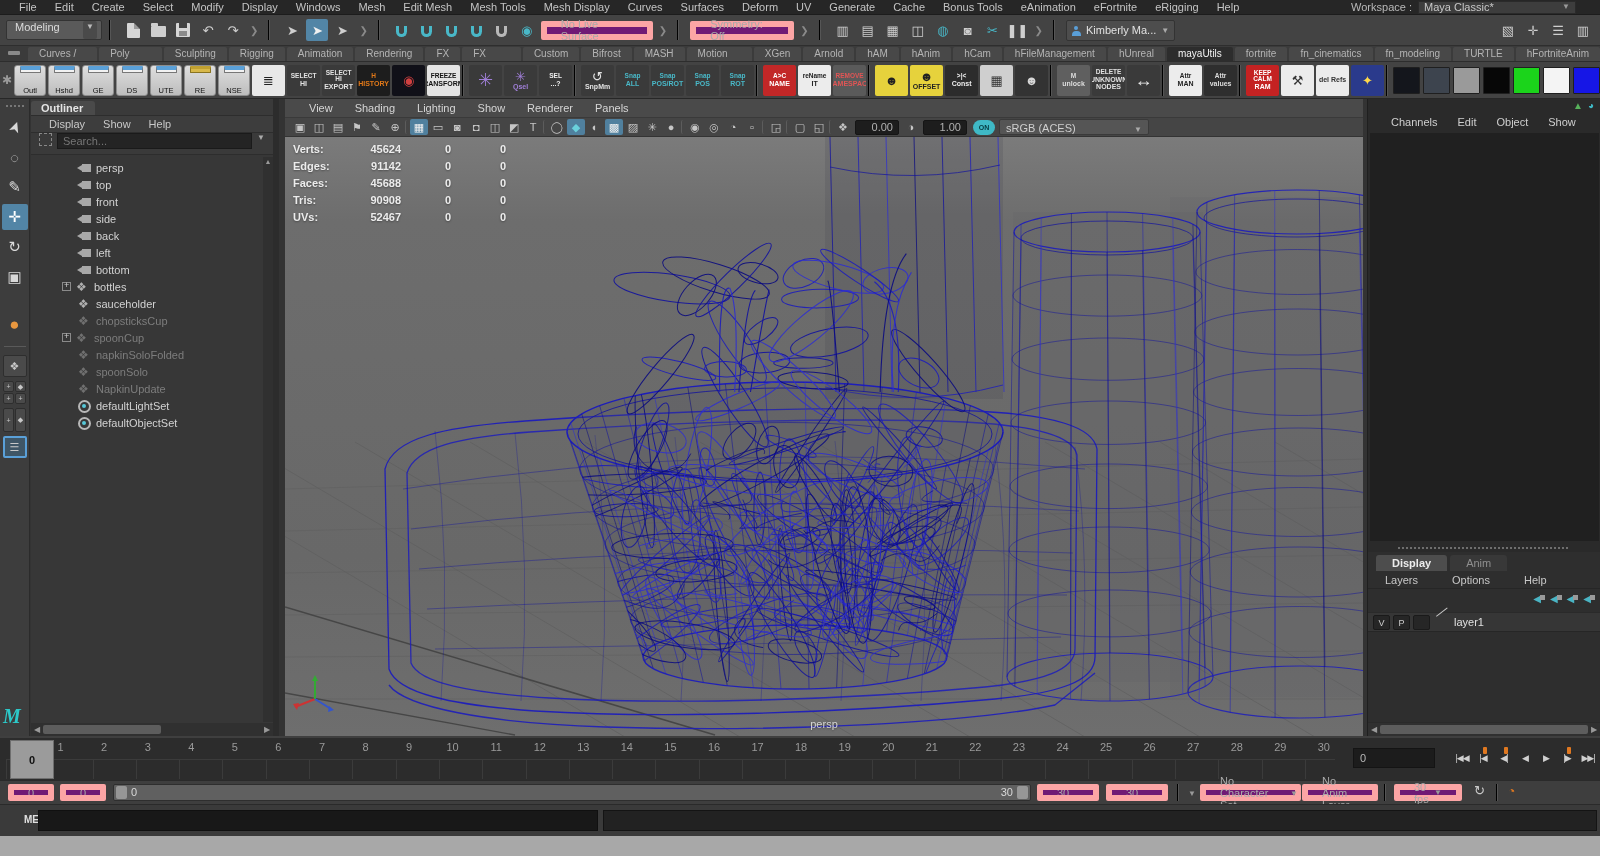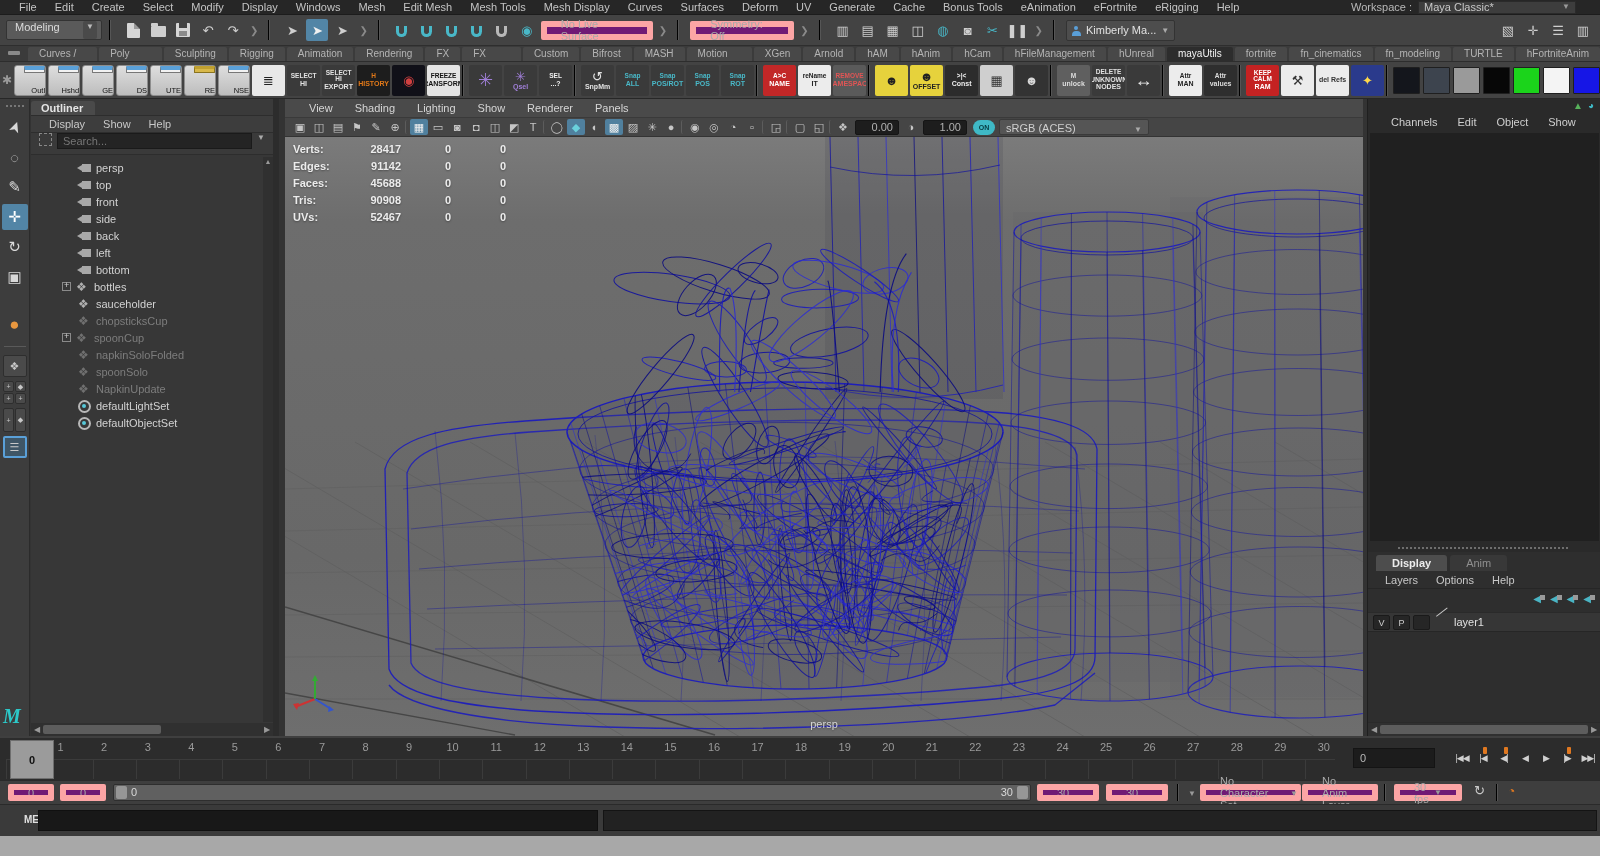--- a/index.html
+++ b/index.html
@@ -37,21 +37,21 @@
 .person{width:9px;height:5px;background:#5a9fd8;border-radius:4px 4px 0 0;position:relative;margin-top:6px}
 .person:before{content:"";position:absolute;left:2.5px;top:-5px;width:4px;height:4px;border-radius:50%;background:#5a9fd8}
 
 #shelftabs{position:absolute;left:0;top:46px;width:1600px;height:16px;background:#3b3b3b;display:flex;align-items:flex-end;padding-left:28px;gap:2px;border-bottom:1px solid #2d2d2d}
 #shelftabs .stab{height:14px;padding:0 11px;background:#484848;color:#b4b4b4;font-size:10px;line-height:14px;border-radius:2px 2px 0 0}
 #shelftabs .stab.active{background:#2d2d2d;color:#f2f2f2}
 #shelftabs .grip{position:absolute;left:8px;top:5px;width:12px;height:4px;background:#8a8a8a;border-radius:1px}
 
 #shelf{position:absolute;left:0;top:62px;width:1600px;height:37px;background:#434343;display:flex;align-items:center;gap:2px;padding:0 2px;border-bottom:1px solid #272727;overflow:hidden}
 #shelf .gear{width:18px;color:#9a9a9a;font-size:12px;text-align:center}
-.winbtn{width:32px;height:31px;flex:none;background:linear-gradient(#dedede,#bdbdbd);border:1px solid #8d8d8d;border-radius:3px;color:#111;font-size:7.5px;display:flex;flex-direction:column;align-items:flex-end;justify-content:center;gap:13px}
+.winbtn{width:32px;height:31px;flex:none;background:linear-gradient(#dedede,#bdbdbd);border:1px solid #8d8d8d;border-radius:3px;color:#111;font-size:7.5px;display:flex;flex-direction:column;align-items:center;justify-content:center;gap:13px}
 .winbtn .wg{width:21px;height:12px;background:#f2f2f2;border:1px solid #777;border-top:4px solid #5aa0d8;border-radius:1px}
 .winbtn.folder2 .wg{background:#d8b84a;border:1px solid #8a7420;border-top:3px solid #c0a030}
 .shelf-it{width:33px;height:31px;flex:none;background:#3a3a3a;border-radius:2px;color:#e2e2e2;
  display:flex;flex-direction:column;align-items:center;justify-content:center;text-align:center;line-height:1.05;font-size:7px;overflow:hidden}
 .shelf-it .gl{font-size:13px;line-height:13px}
 .shelf-it.big .gl{font-size:18px;line-height:18px}
 .shelf-it.sep{width:5px;background:transparent;border-left:2px groove #555;border-radius:0}
 .shelf-it .t1{font-size:6.5px;font-weight:bold}
 .shelf-it .t2{font-size:7px;font-weight:bold}
 .sw{width:27px;height:27px;flex:none;border:1px solid #1f1f1f;border-radius:1px}
@@ -123,21 +123,21 @@
 #rightpanel{position:absolute;left:1367px;top:0;width:233px;height:637px;background:#2a2a2a;border-left:1px solid #1f1f1f}
 #rightpanel .rpicons{position:absolute;right:6px;top:1px;display:flex;gap:5px;font-size:10px}
 #cbmenus{position:absolute;left:0;top:14px;width:233px;height:18px;display:flex;gap:2px;padding-left:14px;align-items:center}
 #cbmenus .mi{padding:0 9px;color:#cfcfcf}
 #cbempty{position:absolute;left:2px;top:34px;width:229px;height:408px;background:#202020}
 .dotsplit{position:absolute;left:30px;top:448px;width:170px;border-top:2px dotted #6e6e6e}
 #layered{position:absolute;left:0;top:453px;width:233px;height:170px;background:#2e2e2e}
 #layered .ltabs{display:flex;gap:3px;padding:3px 0 0 8px}
 .ltab{padding:2px 16px;background:#383838;color:#8f8f8f;border-radius:3px 3px 0 0;font-size:11px}
 .ltab.active{background:#4d4d4d;color:#ececec;font-weight:bold}
-#layered .lmenus{display:flex;gap:0;padding:3px 0 2px 8px;border-bottom:1px solid #262626}
+#layered .lmenus{display:flex;gap:16px;padding:3px 0 2px 8px;border-bottom:1px solid #262626}
 #layered .lmenus .mi{padding:0 9px;color:#c8c8c8}
 #layered .licons{display:flex;justify-content:flex-end;gap:9px;padding:4px 10px;color:#4ab4c4;font-size:10px}
 #layered .licons .g{position:relative}
 #layered .licons .g:after{content:"";position:absolute;right:-4px;top:2px;width:5px;height:5px;background:#9a9a9a}
 #layerrow{display:flex;align-items:center;gap:3px;height:20px;background:#363636;border-top:1px solid #2a2a2a;border-bottom:1px solid #262626;padding-left:5px;margin-top:4px}
 .lb{width:17px;height:15px;background:#262626;border:1px solid #1a1a1a;color:#ccc;font-size:9px;text-align:center;line-height:14px;border-radius:2px}
 .lslash{width:18px;height:15px;position:relative}
 .lslash:before{content:"";position:absolute;left:3px;top:1px;width:14px;border-top:1.5px solid #c8c8c8;transform:rotate(-38deg);transform-origin:left top}
 #layername{color:#e0e0e0}
 
@@ -1161,21 +1161,21 @@
             <line x1="30" y1="562" x2="30" y2="542" stroke="#33aa33" stroke-width="2" opacity="1"></line>
             <line x1="30" y1="562" x2="46" y2="572" stroke="#3355cc" stroke-width="2" opacity="1"></line>
             <polygon points="8,567 14,566 12,573" fill="#cc3333"></polygon>
             <polygon points="27,544 33,544 30,538" fill="#33aa33"></polygon>
             <polygon points="44,569 43,575 49,573" fill="#3355cc"></polygon>
           </svg>
         <div id="hud">
 
             <div class="hrow">
               <span class="hl1">Verts:</span>
-              <span class="hv1">28417</span>
+              <span class="hv1">45624</span>
               <span class="hv2">0</span>
               <span class="hv3">0</span>
             </div>
 
             <div class="hrow">
               <span class="hl1">Edges:</span>
               <span class="hv1">91142</span>
               <span class="hv2">0</span>
               <span class="hv3">0</span>
             </div>

